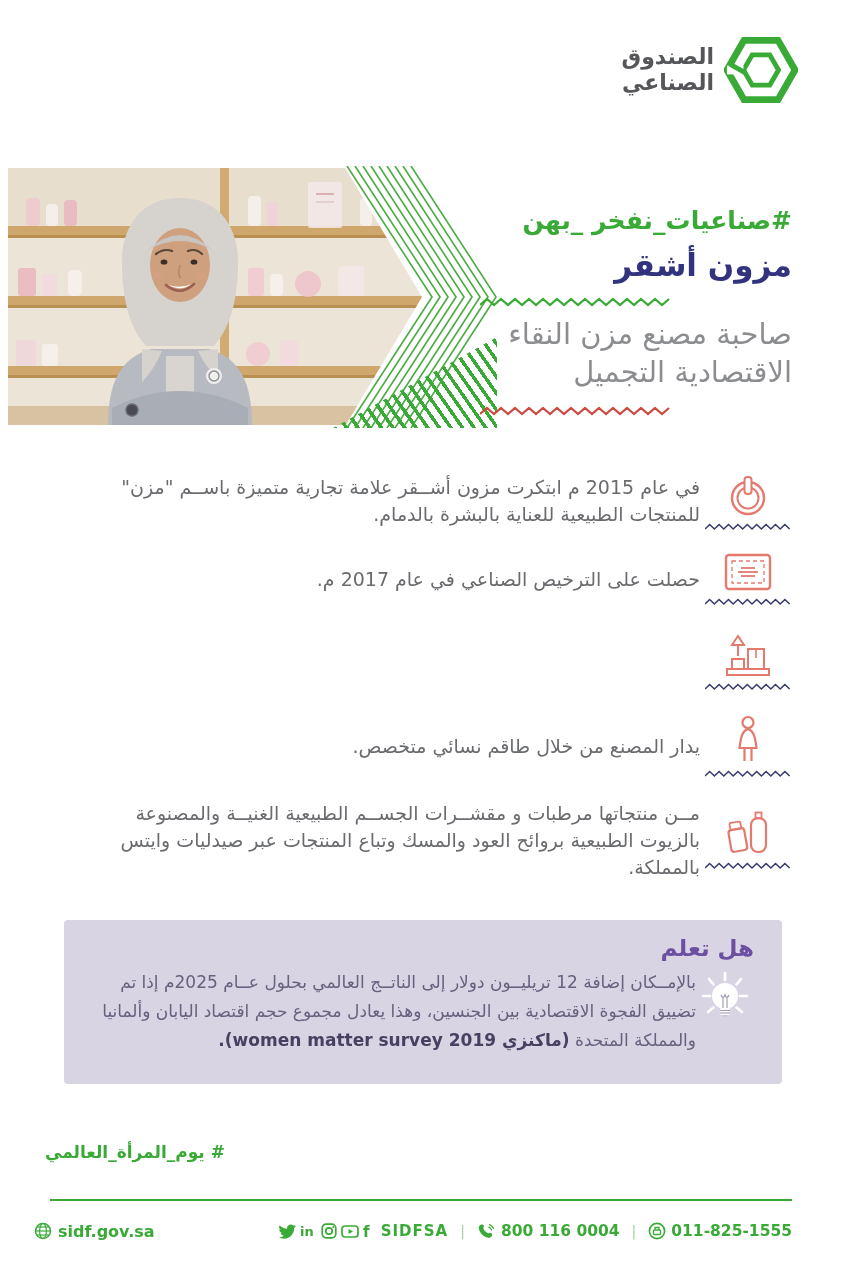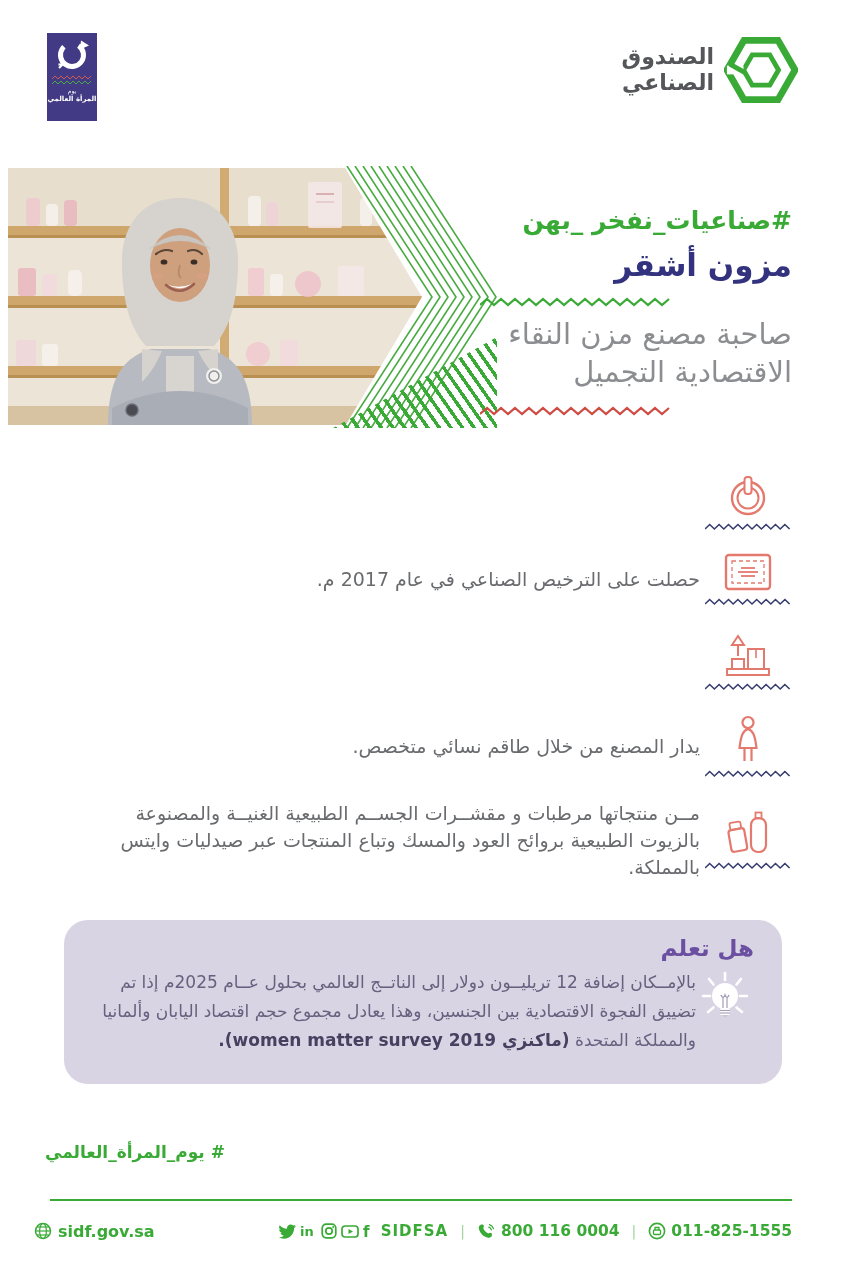--- a/index.html
+++ b/index.html
@@ -35,21 +35,21 @@
   .bullets { position:absolute; top:470px; right:46px; left:55px; }
   .bullet-row { display:flex; align-items:center; }
   .bullet-icon-col { width:96px; flex:0 0 96px; display:flex; flex-direction:column;
                      align-items:center; gap:5px; }
   .bullet-text { flex:1; color:#696b6e; font-size:19px; line-height:1.42; text-align:right;
                  padding-left:30px; }
   .mb1{margin-bottom:22px;} .mb2{margin-bottom:26px;} .mb3{margin-bottom:24px;} .mb4{margin-bottom:22px;}
 
   
   .dyk { position:absolute; left:64px; right:60px; top:920px; height:164px; background:#d8d4e3;
-         border-radius:24px; padding:15px 28px 0 28px; }
+         border-radius:4px; padding:15px 28px 0 28px; }
   .dyk-title { color:#6b4fa1; font-size:23px; font-weight:bold; text-align:right; margin-bottom:7px; }
   .dyk-row { display:flex; align-items:flex-start; }
   .dyk-bulb { flex:0 0 58px; display:flex; justify-content:center; margin-top:2px; }
   .dyk-body { flex:1; color:#67607f; font-size:17px; line-height:1.72; text-align:right; }
   .dyk-body b { color:#474060; }
 
   
   .footer-hashtag { position:absolute; left:45px; top:1142px; color:#3aaa36; font-size:17px;
                     font-weight:bold; direction:rtl; }
   .footer-line { position:absolute; left:50px; right:50px; top:1199px; height:2px; background:#3aaa36; }
@@ -61,38 +61,20 @@
   .handle { font-weight:bold; font-size:15px; letter-spacing:1px; }
   .sep { color:#9ed49a; font-size:14px; padding:0 4px; }
   .num { font-weight:bold; font-size:15.5px; }
   .cgroup { display:flex; align-items:center; gap:5px; }
 </style>
 </head>
 <body>
 
 <div class="page">
 
-  <div class="iwd-badge">
-    <svg width="36" height="36" viewBox="0 0 36 36">
-      <circle cx="18" cy="16" r="11.5" fill="none" stroke="#ffffff" stroke-width="5" stroke-dasharray="56 16" transform="rotate(-55 18 16)"></circle>
-      <polygon points="27,1.5 35,6.5 26,10.5" fill="#ffffff"></polygon>
-      <line x1="9" y1="25" x2="5" y2="29" stroke="#ffffff" stroke-width="2.2"></line>
-      <line x1="4.5" y1="25.5" x2="9" y2="25.5" stroke="#ffffff" stroke-width="2.2"></line>
-    </svg>
-    <svg width="40" height="5" viewBox="0 0 40 5">
-      <path d="M0 4 l3 -3 l3 3 l3 -3 l3 3 l3 -3 l3 3 l3 -3 l3 3 l3 -3 l3 3 l3 -3 l3 3 l3 -3" fill="none" stroke="#d05a50" stroke-width="1"></path>
-    </svg>
-    <svg width="40" height="5" viewBox="0 0 40 5">
-      <path d="M0 4 l3 -3 l3 3 l3 -3 l3 3 l3 -3 l3 3 l3 -3 l3 3 l3 -3 l3 3 l3 -3 l3 3 l3 -3" fill="none" stroke="#4aab42" stroke-width="1"></path>
-    </svg>
-    <div class="txt">
-      <span class="t1">يوم</span>
-      <span class="t2">المرأة العالمي</span>
-    </div>
-  </div>
 
   <div class="sidf-logo">
     <svg width="74" height="80" viewBox="0 0 76 80">
       <polygon points="73,40 55.5,70.5 20.5,70.5 3,40 20.5,9.5 55.5,9.5" fill="none" stroke="#3aaa36" stroke-width="7"></polygon>
       <polygon points="56,40 47,55.6 29,55.6 20,40 29,24.4 47,24.4" fill="none" stroke="#3aaa36" stroke-width="5"></polygon>
       <line x1="3" y1="40" x2="20" y2="40" stroke="#ffffff" stroke-width="9"></line>
       <line x1="6" y1="34" x2="22" y2="43" stroke="#3aaa36" stroke-width="5"></line>
     </svg>
     <div class="words">
       <div>الصندوق</div>
@@ -197,20 +179,21 @@
       <div class="bullet-icon-col">
         <svg width="46" height="48" viewBox="0 0 46 48">
           <circle cx="23" cy="28" r="16" fill="none" stroke="#e4796e" stroke-width="2.4"></circle>
           <circle cx="23" cy="28" r="10.5" fill="none" stroke="#e4796e" stroke-width="2"></circle>
           <rect x="19.5" y="7" width="7" height="17" rx="3" fill="#ffffff" stroke="#e4796e" stroke-width="2"></rect>
         </svg>
         <svg width="86" height="8" viewBox="0 0 86 8">
           <path d="M0 6 l4.7 -4.5 l4.7 4.5 l4.7 -4.5 l4.7 4.5 l4.7 -4.5 l4.7 4.5 l4.7 -4.5 l4.7 4.5 l4.7 -4.5 l4.7 4.5 l4.7 -4.5 l4.7 4.5 l4.7 -4.5 l4.7 4.5 l4.7 -4.5 l4.7 4.5 l4.7 -4.5 l4.7 4.5" fill="none" stroke="#363c6e" stroke-width="1.6"></path>
         </svg>
       </div>
+      <div class="bullet-text">في عام 2015 م ابتكرت مزون أشــقر علامة تجارية متميزة باســم "مزن" للمنتجات الطبيعية للعناية بالبشرة بالدمام.</div>
     </div>
 
     <div class="bullet-row mb2">
       <div class="bullet-icon-col">
         <svg width="48" height="40" viewBox="0 0 48 40">
           <rect x="2" y="2" width="44" height="34" rx="3" fill="none" stroke="#e4796e" stroke-width="2.4"></rect>
           <rect x="8" y="8" width="32" height="22" fill="none" stroke="#e4796e" stroke-width="1.3" stroke-dasharray="4 3"></rect>
           <line x1="17" y1="15" x2="31" y2="15" stroke="#e4796e" stroke-width="1.8"></line>
           <line x1="14" y1="19" x2="34" y2="19" stroke="#e4796e" stroke-width="1.8"></line>
           <line x1="17" y1="23" x2="31" y2="23" stroke="#e4796e" stroke-width="1.8"></line>

